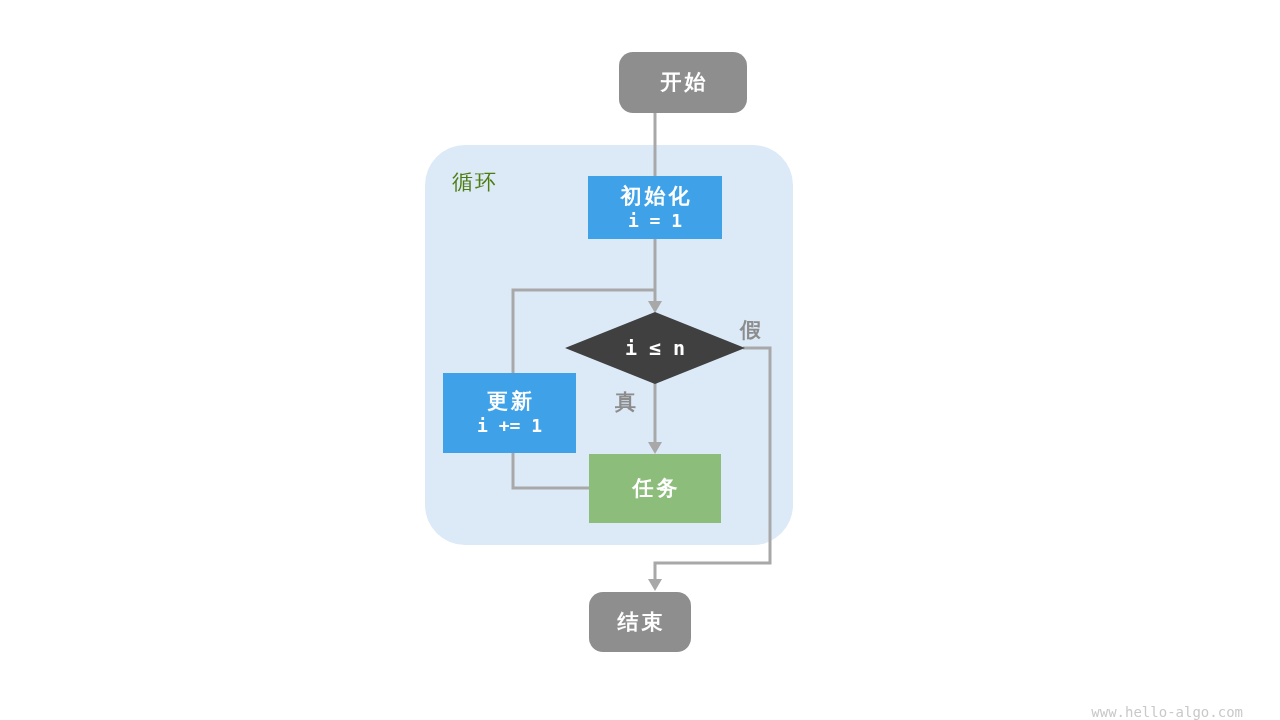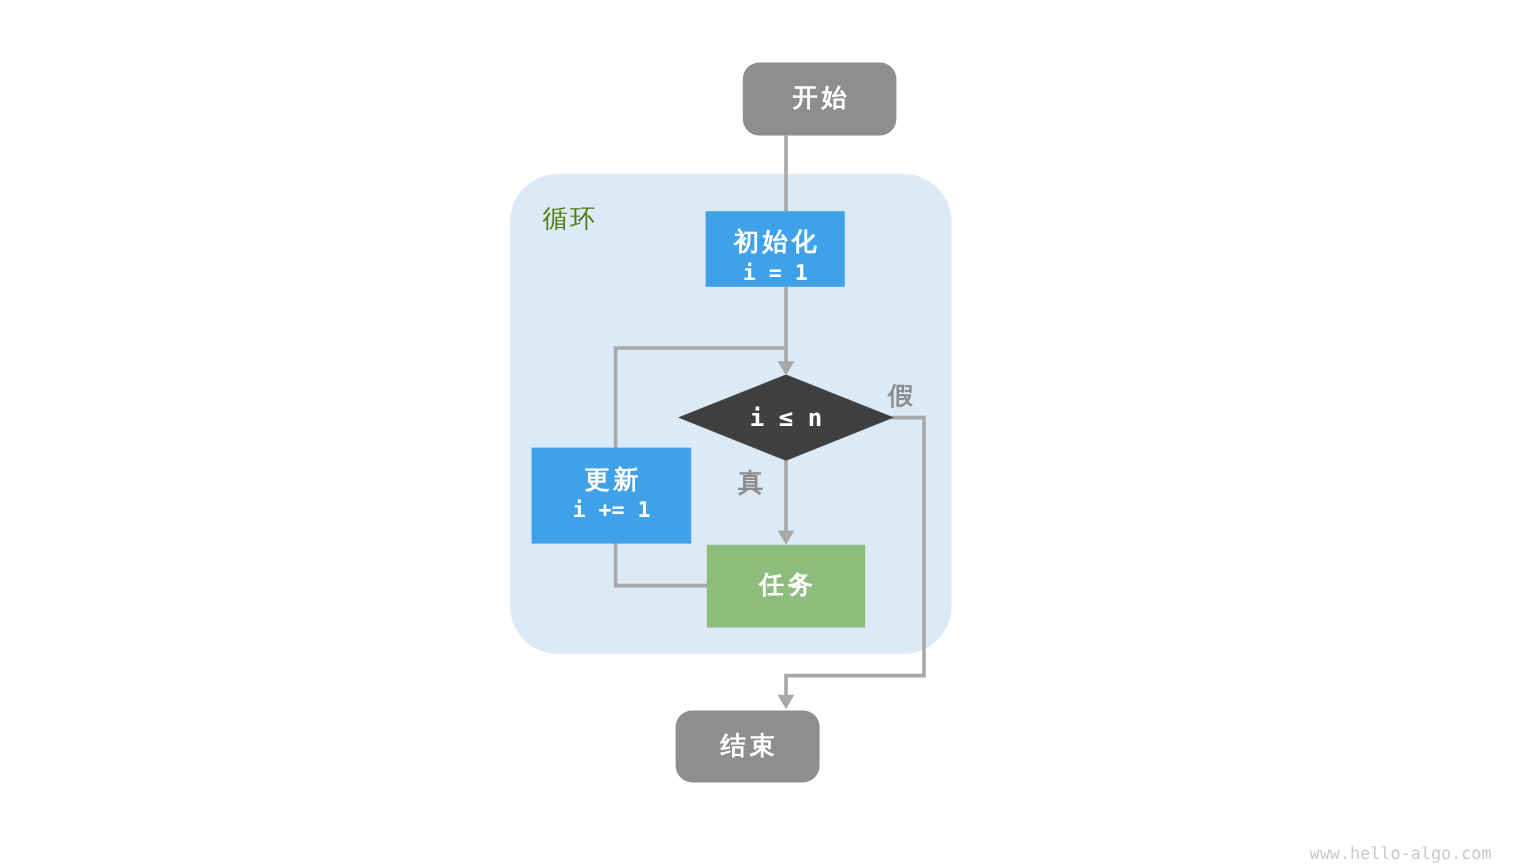--- a/index.html
+++ b/index.html
@@ -62,23 +62,23 @@
     font-family: "DejaVu Sans Mono", monospace;
     font-size: 18px;
     font-weight: bold;
     line-height: 1.3;
   }
   .terminal {
     background: #8e8e8e;
     border-radius: 14px;
   }
   .node-start { left: 619px; top: 52px;  width: 128px; height: 61px; }
-  .node-end   { left: 563px; top: 592px; width: 120px; height: 60px; text-align: right; }
+  .node-end   { left: 589px; top: 592px; width: 102px; height: 60px; text-align: right; }
   .process-blue { background: #3fa2e9; }
-  .node-init   { left: 588px; top: 176px; width: 116px; height: 63px; justify-content: flex-end; }
+  .node-init   { left: 588px; top: 176px; width: 134px; height: 63px; }
   .node-update { left: 443px; top: 373px; width: 133px; height: 80px; }
   .node-task {
     left: 589px; top: 454px; width: 132px; height: 69px;
     background: #8cbd7b;
   }
   .node-cond {
     left: 565px; top: 312px; width: 180px; height: 72px;
     background: #404040;
     clip-path: polygon(50% 0, 100% 50%, 50% 100%, 0 50%);
   }

